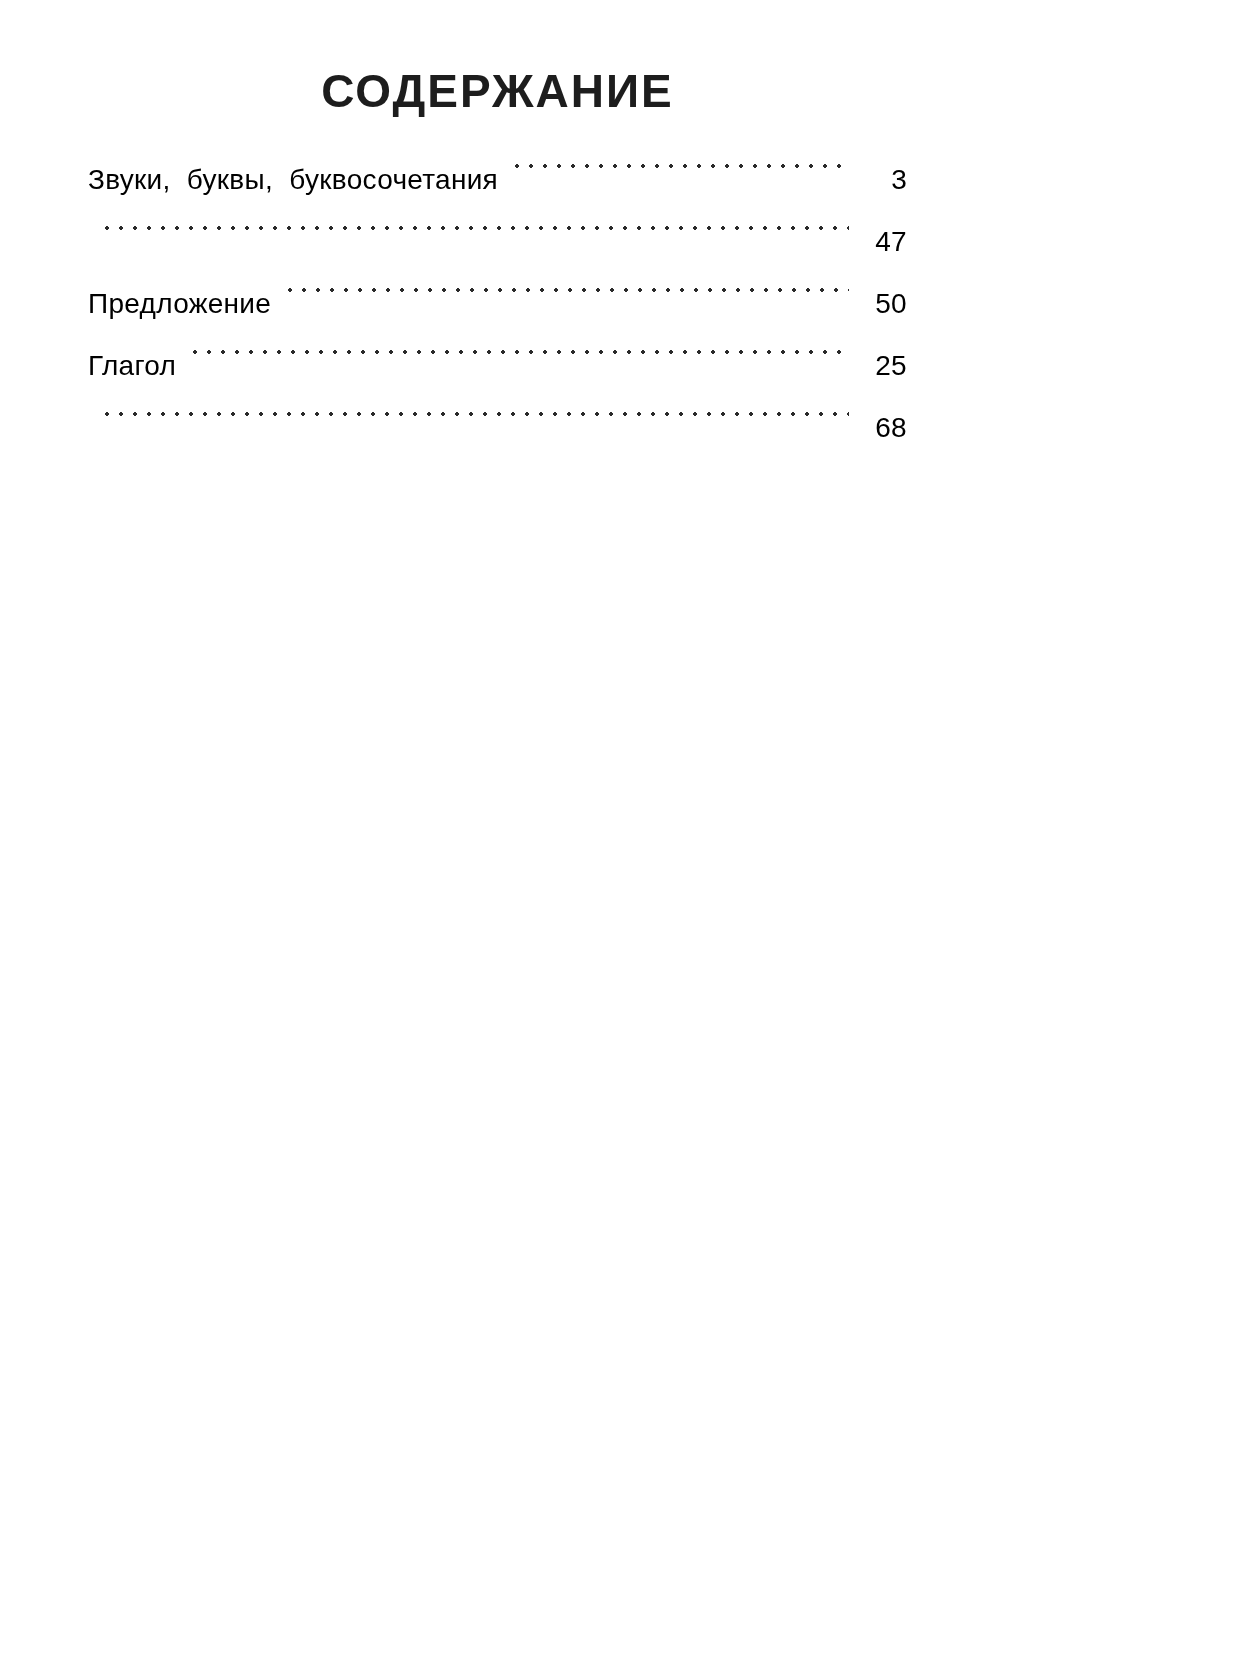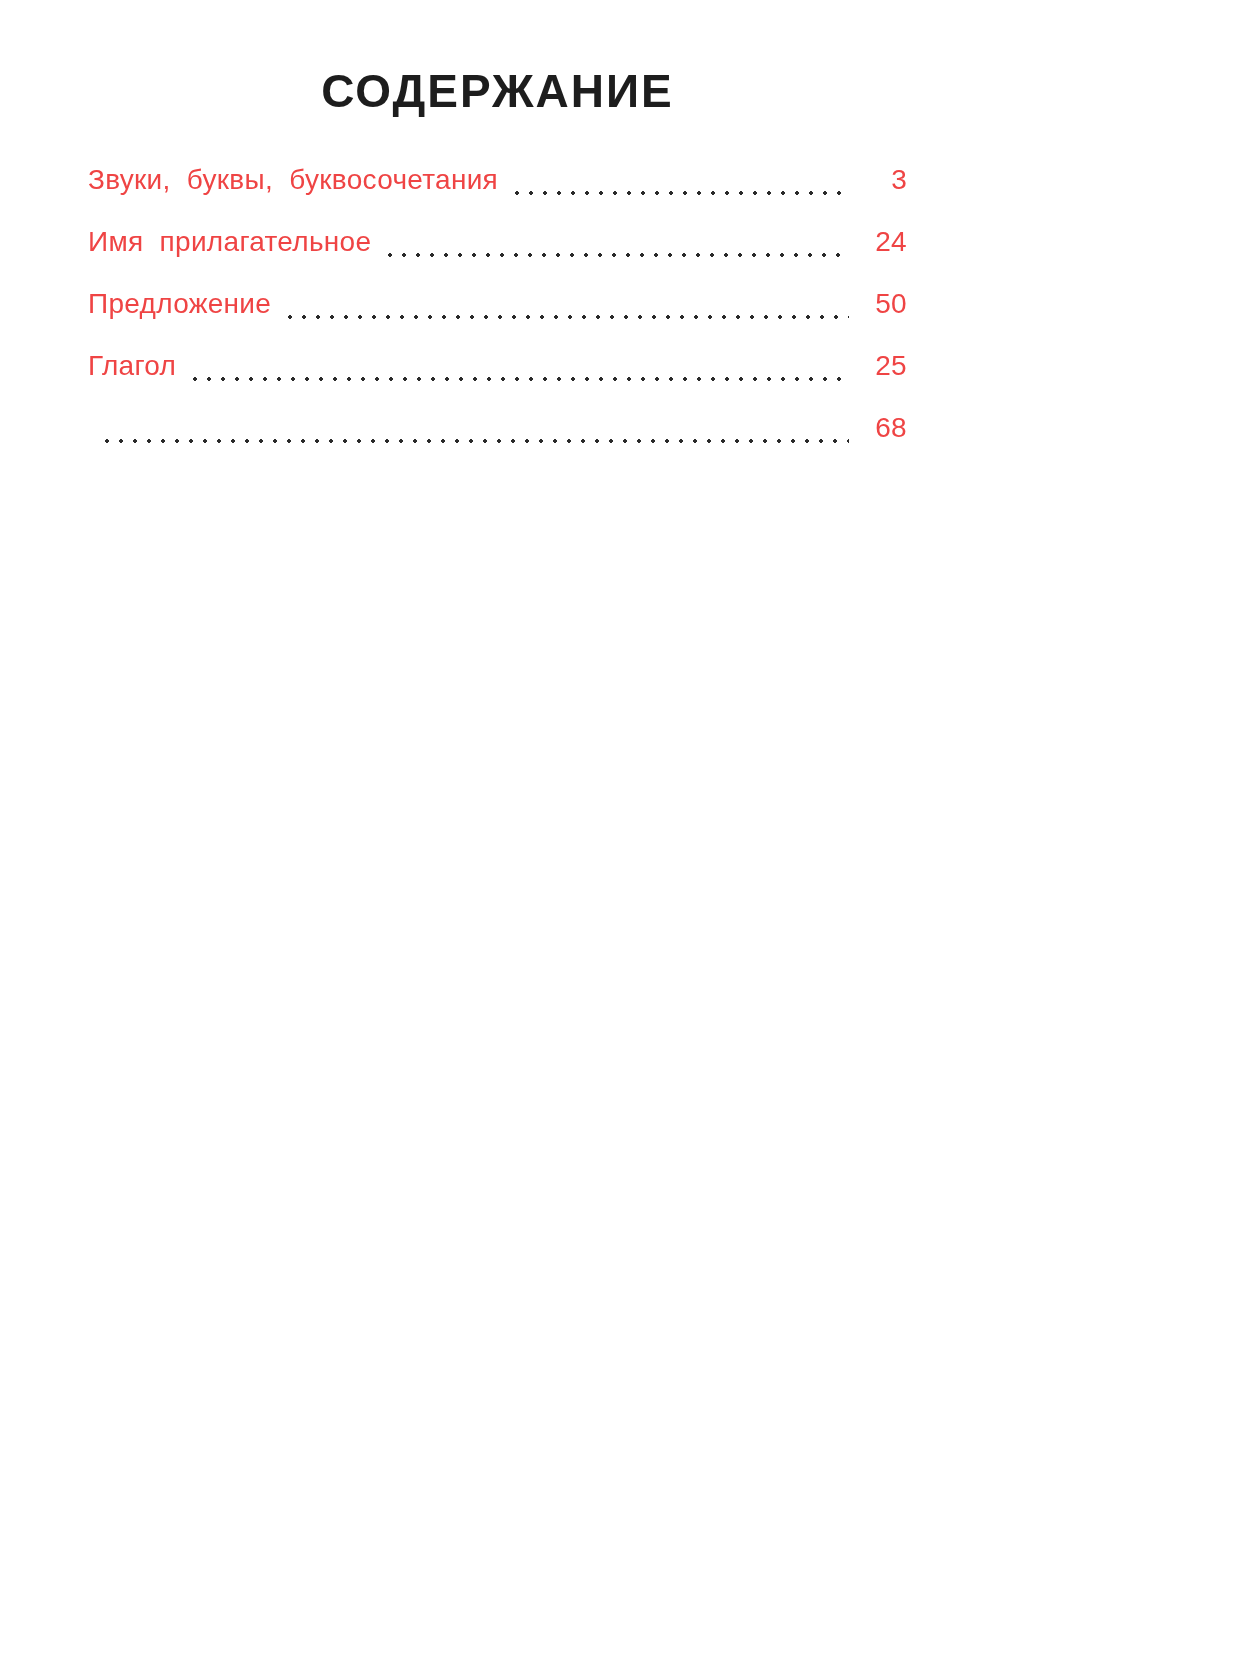--- a/index.html
+++ b/index.html
@@ -27,25 +27,25 @@
     font-weight: 700;
     letter-spacing: 2px;
     color: #1d1d1d;
     font-family: "Liberation Sans", sans-serif;
   }
   .toc {
     width: 100%;
   }
   .toc-row {
     display: flex;
-    align-items: flex-end;
+    align-items: flex-start;
     font-size: 28px;
     line-height: 31px;
     margin-bottom: 31px;
-    color: #ef4444;
+    color: #000000;
   }
   .toc-label {
     white-space: pre;
     flex: 0 0 auto;
     letter-spacing: 0.3px;
   }
   .dots {
     flex: 1 1 auto;
     height: 4px;
     margin: 0 10px 0 12px;
@@ -71,23 +71,22 @@
 
     <div class="toc-row">
       <span class="toc-label">Звуки,  буквы,  буквосочетания</span>
       <span class="dots"></span>
       <span class="pagenum">3</span>
     </div>
 
 
 
     <div class="toc-row">
-      <span class="toc-label">Имя  прилагательное</span>
       <span class="dots"></span>
-      <span class="pagenum">24</span>
+      <span class="pagenum">47</span>
     </div>
 
     <div class="toc-row">
       <span class="toc-label">Предложение</span>
       <span class="dots"></span>
       <span class="pagenum">50</span>
     </div>
 
     <div class="toc-row">
       <span class="toc-label">Глагол</span>

